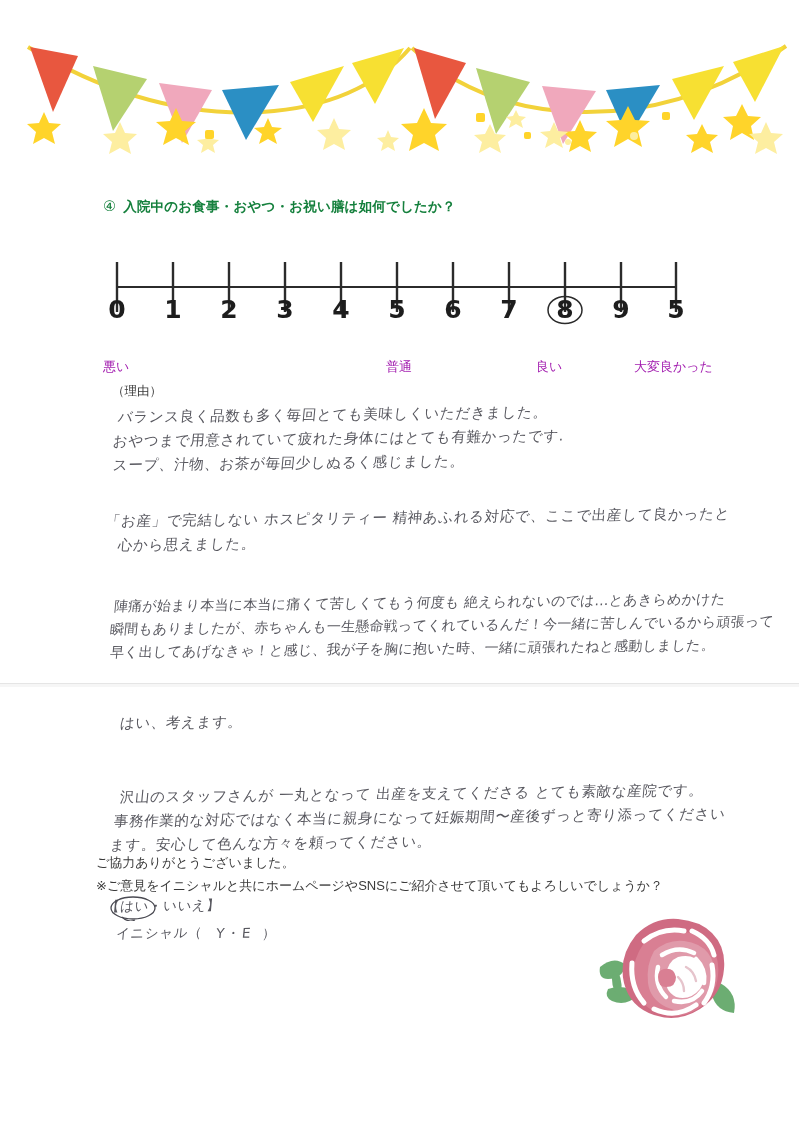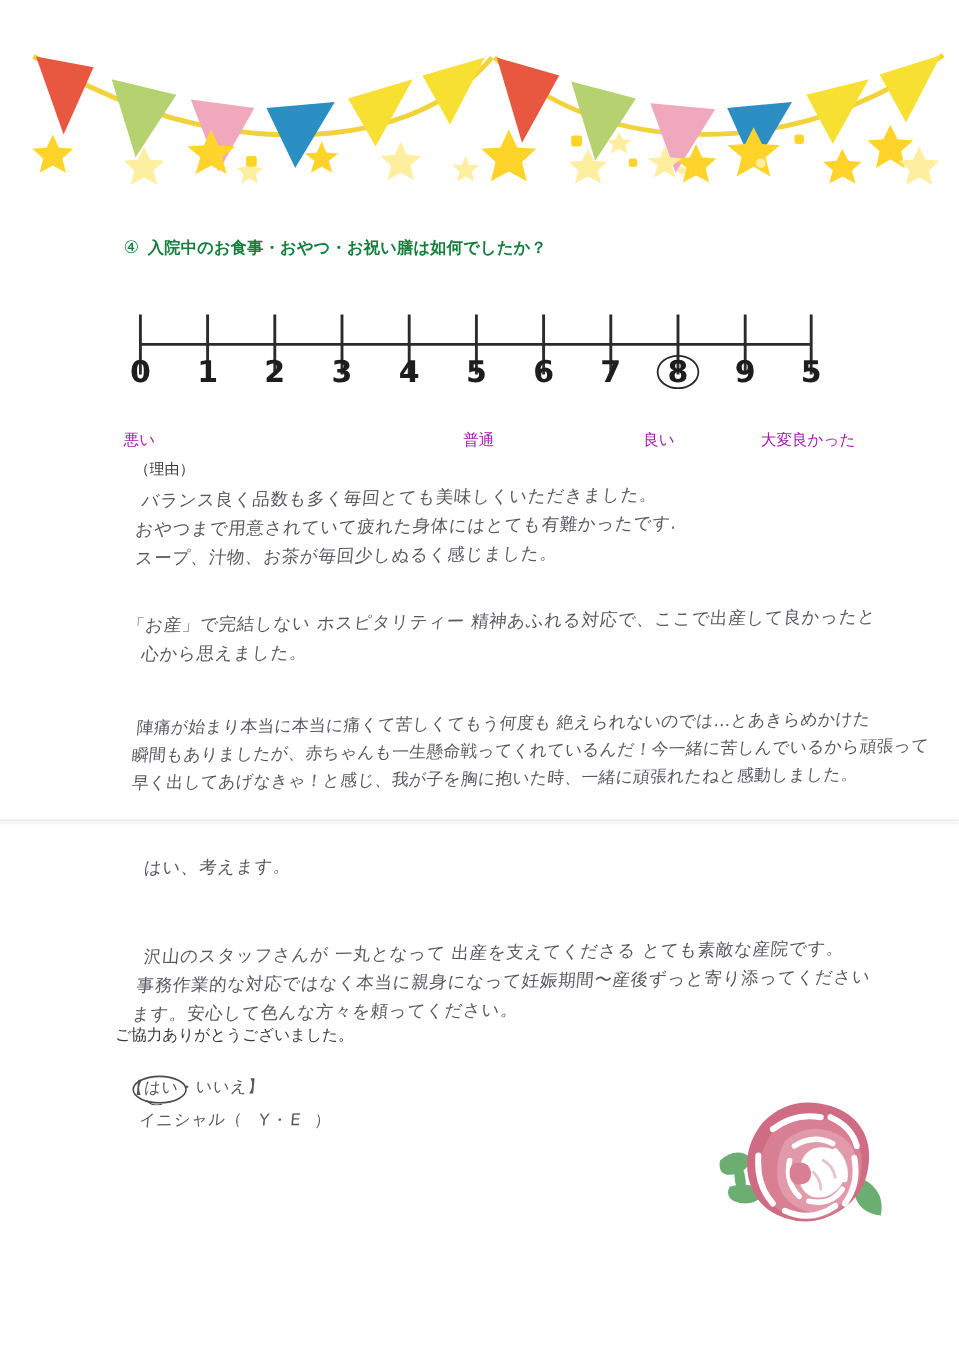--- a/index.html
+++ b/index.html
@@ -187,20 +187,21 @@
 
   <div class="seam" style="top:683px;"></div>
   <div class="seam2" style="top:684px;"></div>
   <span class="hw" style="left:120px;top:714px;">はい、考えます。</span>
 
   <span class="hw" style="left:120px;top:788px;">沢山のスタッフさんが 一丸となって 出産を支えてくださる とても素敵な産院です。</span>
   <span class="hw" style="left:114px;top:812px;">事務作業的な対応ではなく本当に親身になって妊娠期間〜産後ずっと寄り添ってください</span>
   <span class="hw" style="left:110px;top:836px;">ます。安心して色んな方々を頼ってください。</span>
 
   <span class="plain" style="left:96px;top:854px;font-size:13px;text-align:center;">ご協力ありがとうございました。</span>
+  <span class="plain" style="left:96px;top:877px;font-size:13px;">※ご意見をイニシャルと共にホームページやSNSにご紹介させて頂いてもよろしいでしょうか？</span>
 
   <span class="hw" style="left:106px;top:898px;font-size:13.5px;">【はい・いいえ】</span>
   <div class="circ-hai">
     <svg width="52" height="26" viewBox="0 0 52 26" xmlns="http://www.w3.org/2000/svg">
       <ellipse cx="25" cy="13" rx="22" ry="11" fill="none" stroke="#4a4a52" stroke-width="1.3"></ellipse>
       <path d="M14 22 q 6 6 13 3" fill="none" stroke="#4a4a52" stroke-width="1.1"></path>
     </svg>
   </div>
 
   <span class="hw" style="left:116px;top:925px;font-size:13.5px;">イニシャル（</span>

